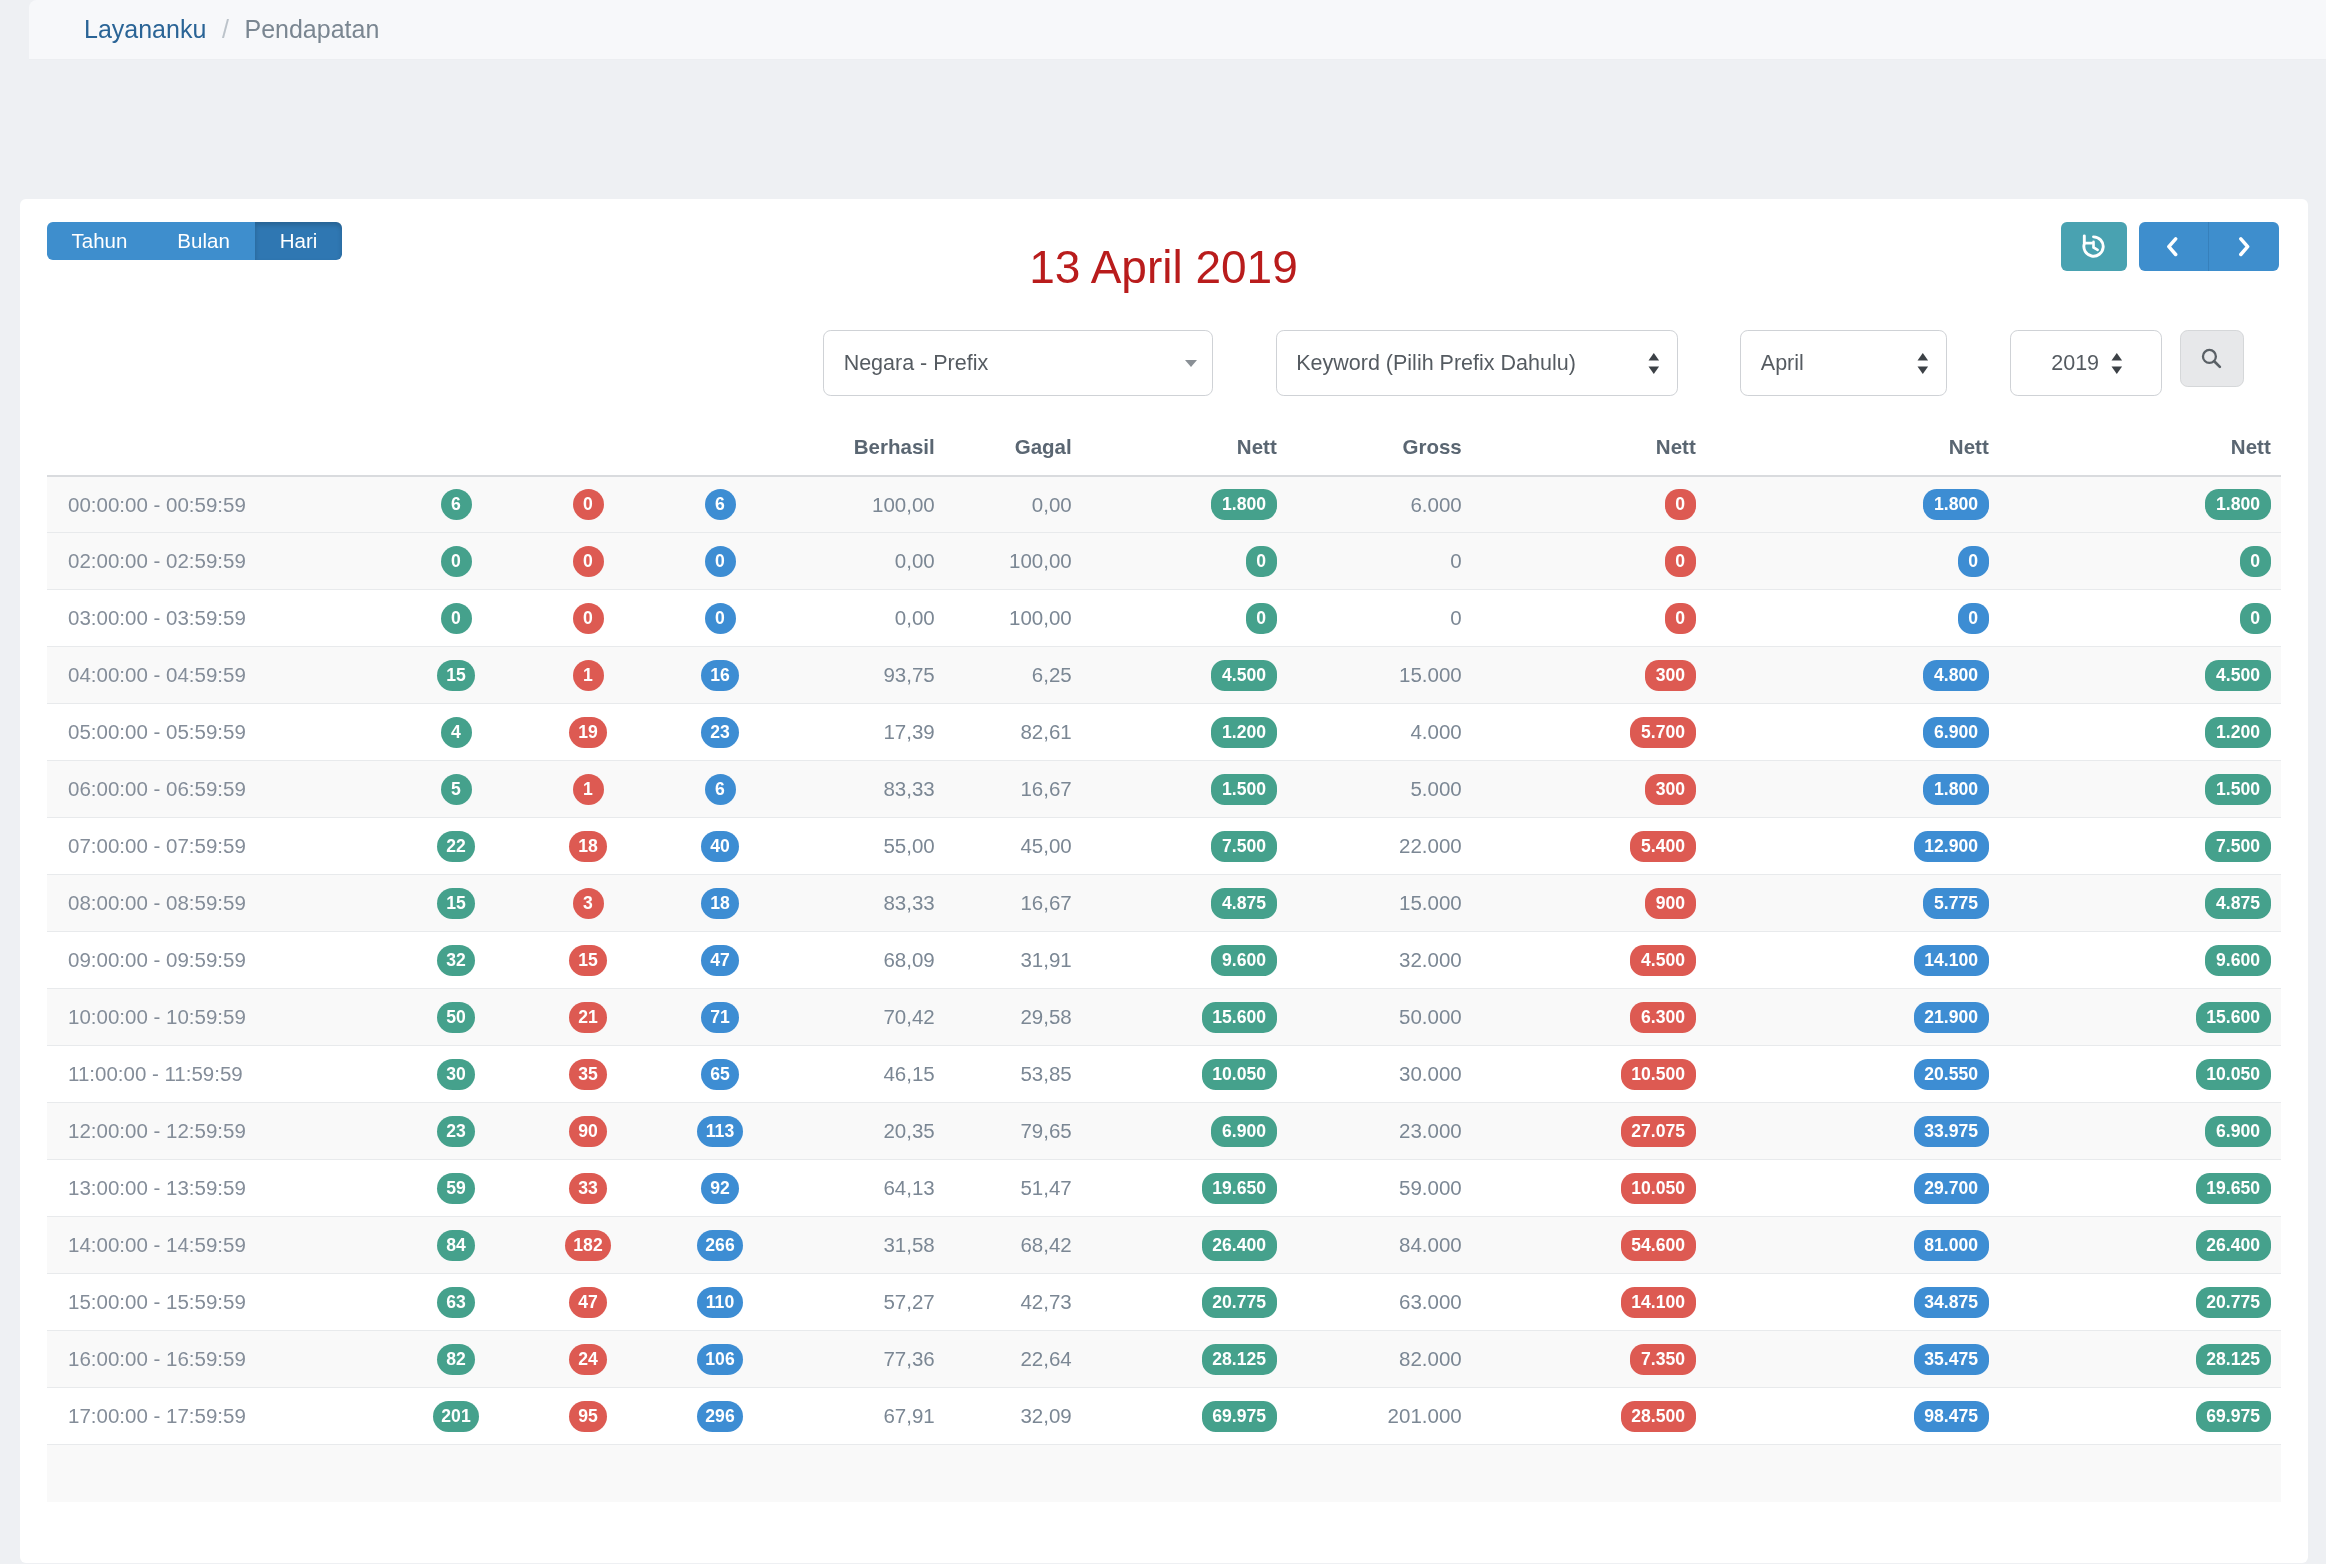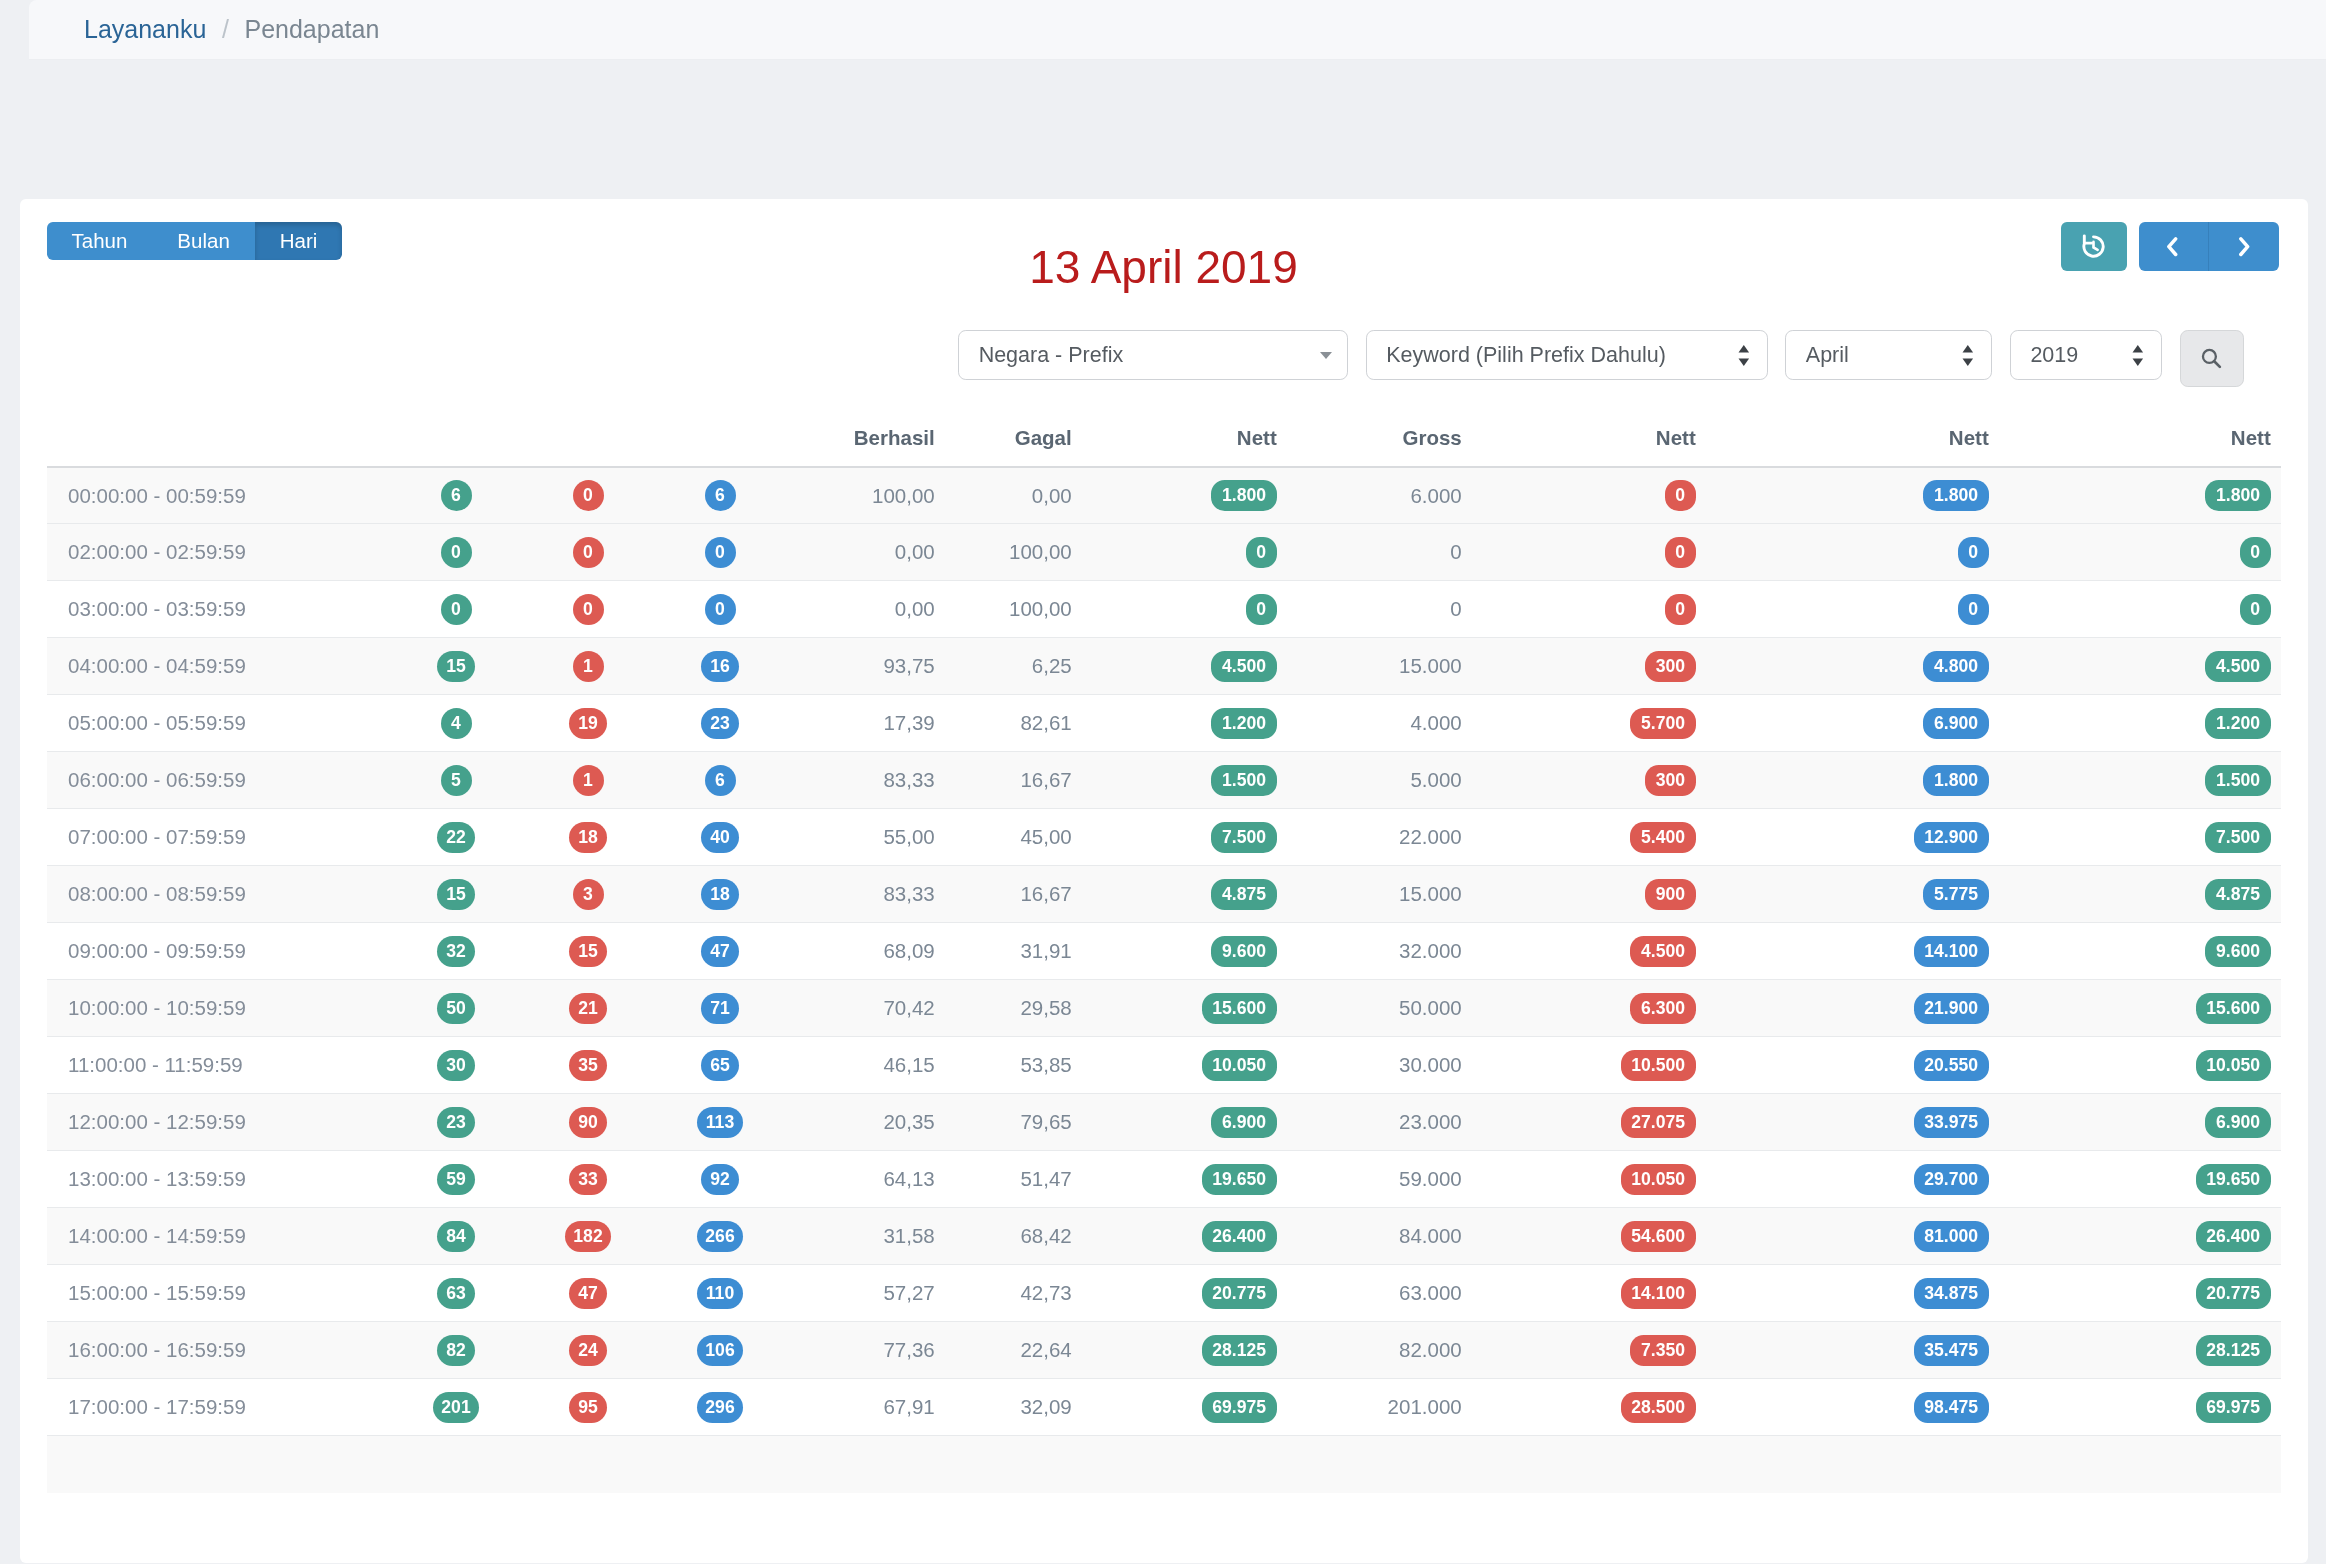--- a/index.html
+++ b/index.html
@@ -62,37 +62,38 @@
   .nav-group .icon-btn { background:#3e8ecd; width:70px; height:49px; }
   .nav-group .icon-btn:first-child { border-radius:5.9px 0 0 5.9px; border-right:1px solid #3680bb; }
   .nav-group .icon-btn:last-child { border-radius:0 5.9px 5.9px 0; }
 
   
   .filters {
     display:flex; justify-content:flex-end; gap:17.6px;
     margin:9.8px 37px 0 0;
   }
   .sel {
-    height:50px; background:#fff;
+    height:66px; background:#fff;
     border:1px solid #cfd2d6; border-radius:7.8px;
     display:flex; align-items:center; justify-content:space-between;
     font-size:21.5px; color:#555b61;
     padding:0 15.6px 0 19.5px;
     cursor:pointer;
+    margin-left:45px;
   }
   .sel .caret-down {
     width:0; height:0; margin-left:13.7px;
     border-left:6.8px solid transparent; border-right:6.8px solid transparent;
     border-top:7.8px solid #8a9096;
   }
   .w-negara { width:390px; }
   .w-keyword{ width:402px; }
   .w-telco  { width:353px; }
   .w-month  { width:207px; }
-  .w-year   { width:152px; }
+  .w-year   { width:152px;justify-content:center; }
   .btn-search {
     width:64px; height:57px;
     background:#e7e8ea; border:1px solid #d5d7d9; border-radius:7.8px;
     cursor:pointer; display:flex; align-items:center; justify-content:center;
   }
 
   
   table { width:100%; border-collapse:collapse; margin-top:23.4px; table-layout:fixed; }
   thead th {
     color:#5a6672; font-weight:bold; font-size:20.5px;

